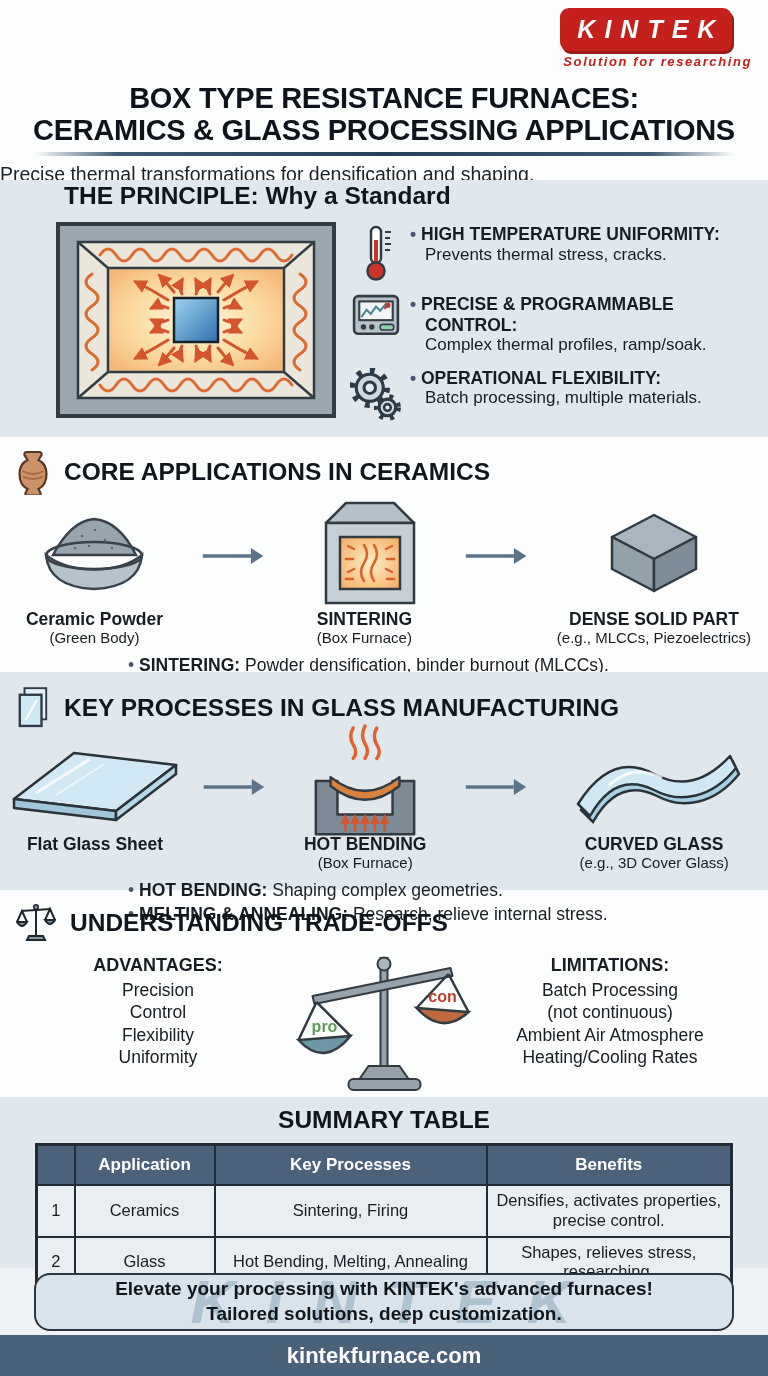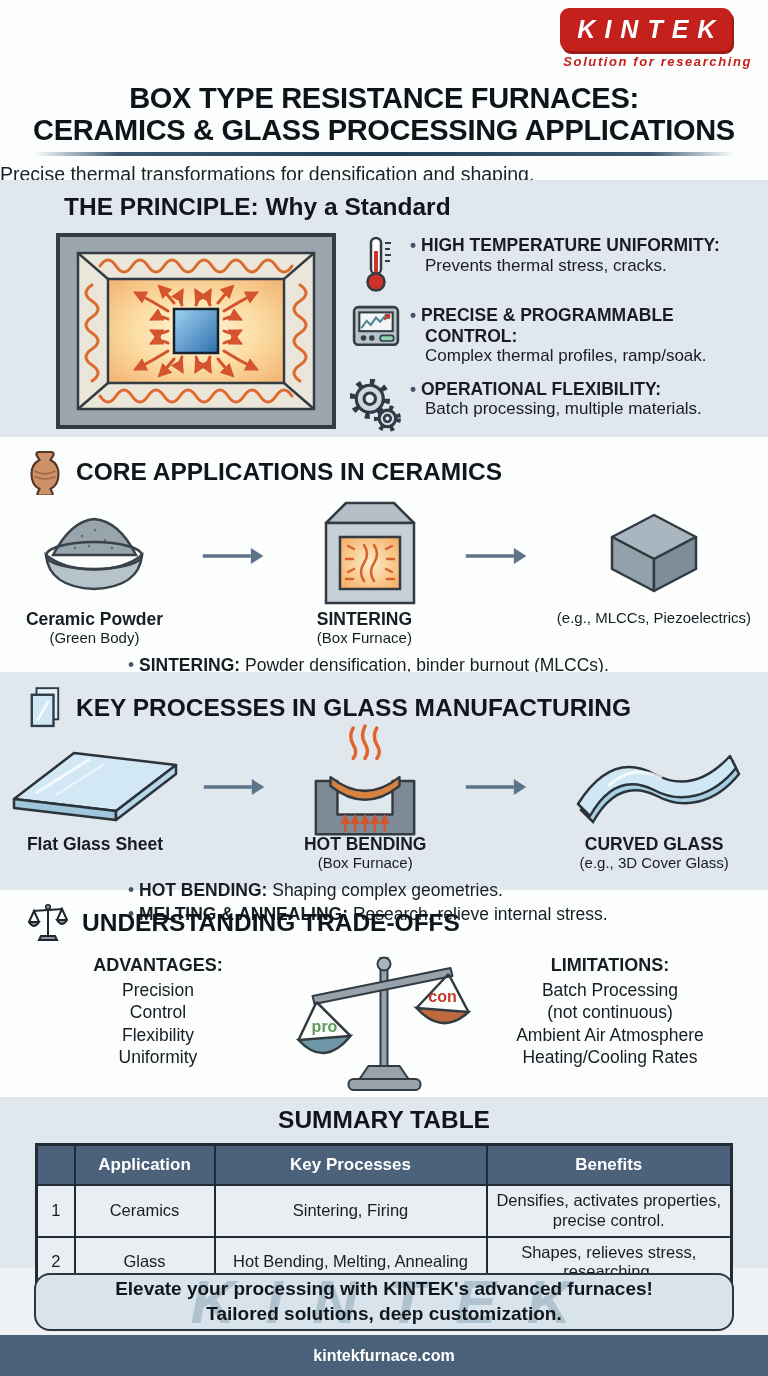--- a/index.html
+++ b/index.html
@@ -22,23 +22,23 @@
   .title span { display:block; }
   .title-underline {
     width:700px; height:4px; margin:5px auto 7px; border-radius:2px;
     background:linear-gradient(90deg, rgba(46,74,99,0) 0%, #3d5a73 12%, #22405a 50%, #3d5a73 88%, rgba(46,74,99,0) 100%);
   }
   .subtitle { text-align:left; font-size:19.5px; color:#1b2229; }
   
   .sec { position:relative; }
   .light { background:#e0e8ee; }
   .h2 { font-size:24.5px; font-weight:bold; color:#10161c; }
-  .sec-head { display:flex; align-items:center; gap:14px; padding:12px 0 0 28px; }
-  
-  #principle { height:257px; padding-top:13px; }
+  .sec-head { display:flex; align-items:center; gap:14px; padding:12px 0 0 16px; }
+  
+  #principle { height:257px; padding-top:2px; }
   #principle .h2 { margin-left:64px; }
   .principle-row { display:flex; gap:10px; padding:10px 6px 0 54px; }
   .principle-bullets { flex:1; display:flex; flex-direction:column; gap:12px; padding:4px 4px 0 2px; }
   .pb-row { display:flex; gap:8px; align-items:flex-start; }
   .pb-icon { flex:0 0 52px; display:flex; justify-content:center; }
   .pb-text { padding-left:15px; }
   .pb-title { font-weight:bold; font-size:17.5px; line-height:1.18; text-indent:-15px; }
   .pb-title::before { content:"•  "; color:#46566a; }
   .pb-body { font-size:17px; line-height:1.2; }
   
@@ -75,21 +75,21 @@
   .cta-box {
     position:relative; width:700px; height:58px; border:2.5px solid #2c3640; border-radius:16px;
     background:#d8e3eb; overflow:hidden; display:flex; flex-direction:column; align-items:center; justify-content:center;
   }
   .cta-watermark {
     position:absolute; inset:0; display:flex; align-items:center; justify-content:center;
     font-size:62px; font-weight:bold; font-style:italic; letter-spacing:30px; padding-left:24px;
     color:rgba(124,152,174,0.45); white-space:nowrap;
   }
   .cta-line { position:relative; font-size:19px; font-weight:bold; line-height:1.3; color:#10161c; }
-  footer { height:41px; background:#4a617a; color:#fff; display:flex; align-items:center; justify-content:center; font-weight:bold; font-size:16px;text-align:center; }
+  footer { height:41px; background:#4a617a; color:#fff; display:flex; align-items:center; justify-content:center; font-weight:bold; font-size:22px;text-align:center; }
   svg { display:block; }
 </style>
 </head>
 <body>
 
 <div class="page">
 
   <header>
     <div class="logo">
       <div class="logo-box"><span>KINTEK</span></div>
@@ -275,20 +275,21 @@
         <polygon points="56,2 70,11 56,20" fill="#5d7488"></polygon>
       </svg>
       <div class="flow-item fi-3">
         <div class="flow-icon">
           <svg width="100" height="92" viewBox="0 0 100 92">
             <path d="M50 8 L92 30 L50 52 L8 30 Z" fill="#aab6bf" stroke="#333b42" stroke-width="2.5" stroke-linejoin="round"></path>
             <path d="M8 30 V62 L50 84 V52 Z" fill="#93a1ab" stroke="#333b42" stroke-width="2.5" stroke-linejoin="round"></path>
             <path d="M92 30 V62 L50 84 V52 Z" fill="#7f8d98" stroke="#333b42" stroke-width="2.5" stroke-linejoin="round"></path>
           </svg>
         </div>
+        <div class="flow-label">DENSE SOLID PART</div>
         <div class="flow-sub">(e.g., MLCCs, Piezoelectrics)</div>
       </div>
     </div>
     <div class="bullets">
       <div class="bullet"><b>SINTERING:</b> <span>Powder densification, binder burnout (MLCCs).</span></div>
       <div class="bullet"><b>FIRING:</b> <span>Activate properties (Piezoelectric).</span></div>
     </div>
   </section>
 
   <section class="sec light" id="glass">

